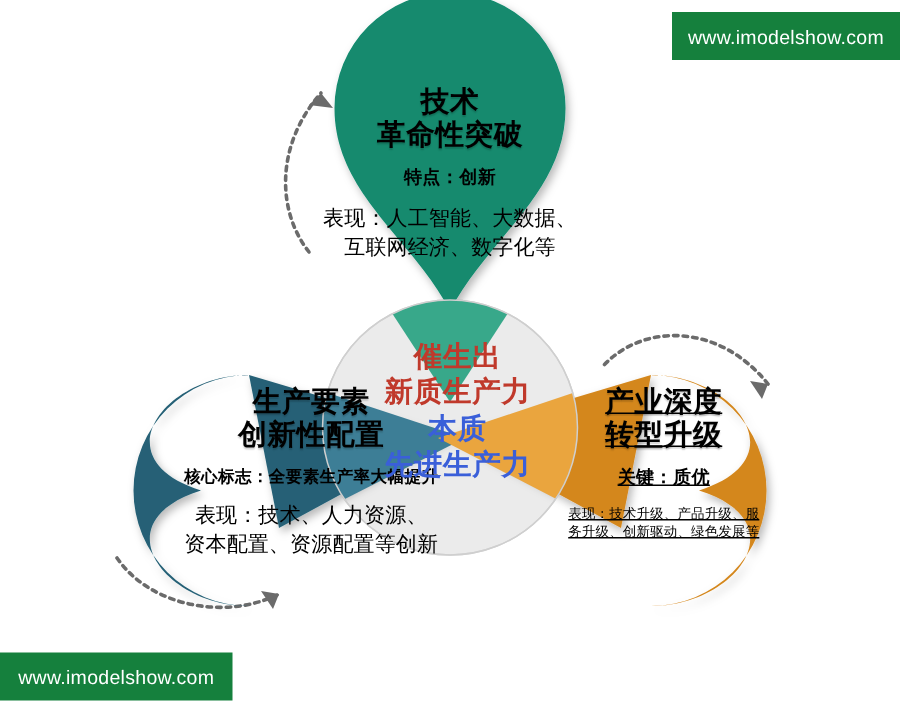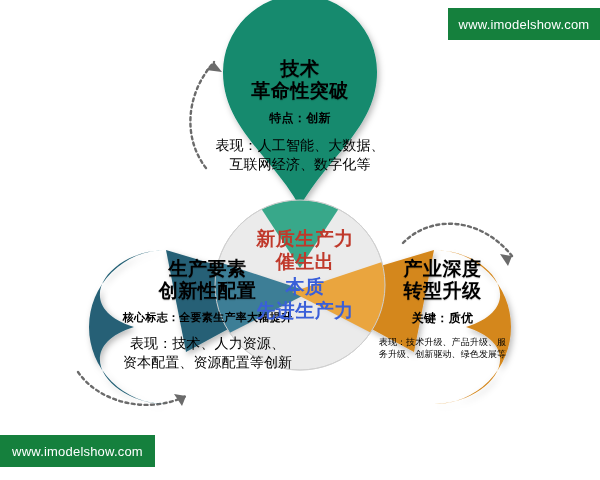--- a/index.html
+++ b/index.html
@@ -72,21 +72,21 @@
   }
   .lobe-detail {
     font-size: 14px;
     line-height: 1.35;
     margin-top: 9px;
     letter-spacing: 0.1px;
   }
 
   #green-text  { left: 215px; top: 58px;  width: 170px; }
   #teal-text   { left: 85px;  top: 258px; width: 185px; margin-left: 30px; }
-  #orange-text { left: 355px; top: 258px; width: 175px; }
+  #orange-text { left: 355px; top: 258px; width: 175px; text-decoration: underline; }
 
   #orange-text .lobe-detail { font-size: 9px; }
   #teal-text .lobe-sub { font-size: 11px; }
 
   
   #center-text {
     position: absolute;
     left: 230px;
     top: 228px;
     width: 150px;
@@ -194,22 +194,22 @@
       <div>转型升级</div>
     </div>
     <div class="lobe-sub">关键：质优</div>
     <div class="lobe-detail">
       <div>表现：技术升级、产品升级、服</div>
       <div>务升级、创新驱动、绿色发展等</div>
     </div>
   </div>
 
   <div id="center-text">
+    <div class="center-red">催生出</div>
     <div class="center-red">新质生产力</div>
-    <div class="center-red">催生出</div>
     <div class="center-blue">本质</div>
     <div class="center-blue">先进生产力</div>
   </div>
 
   <div class="watermark" id="wm-top">www.imodelshow.com</div>
   <div class="watermark" id="wm-bottom">www.imodelshow.com</div>
 
 </div>
 
 </body></html>

